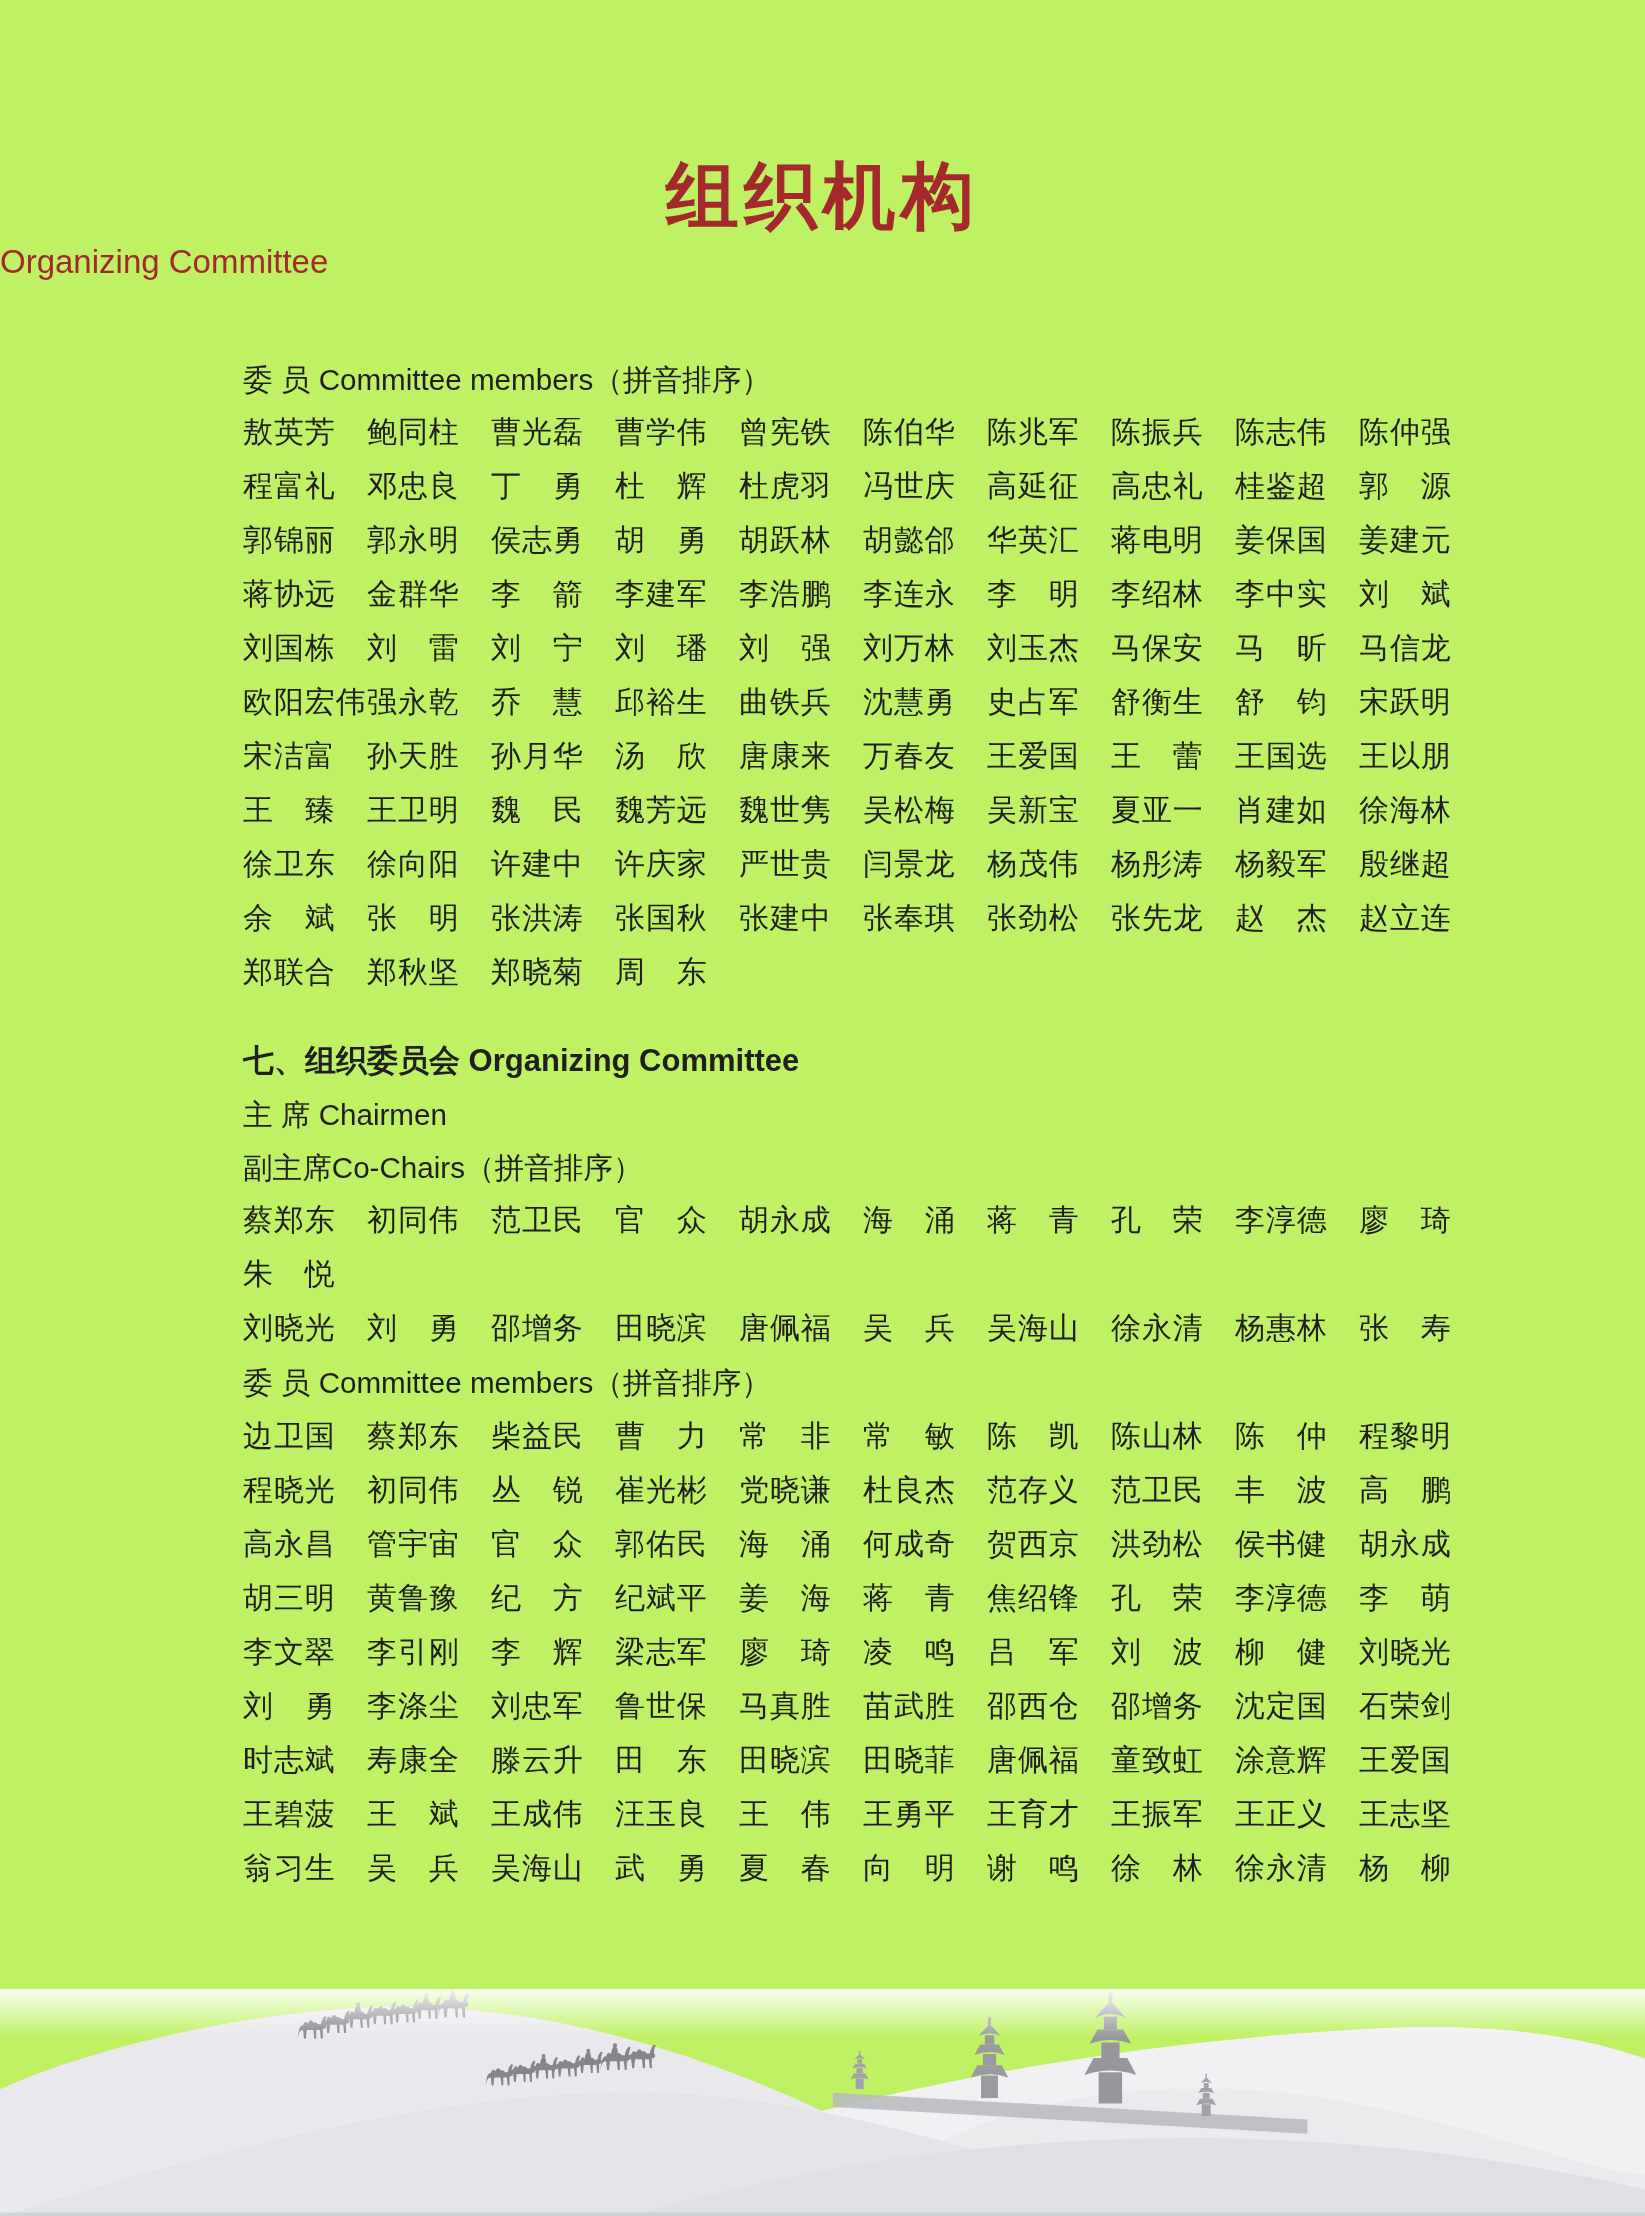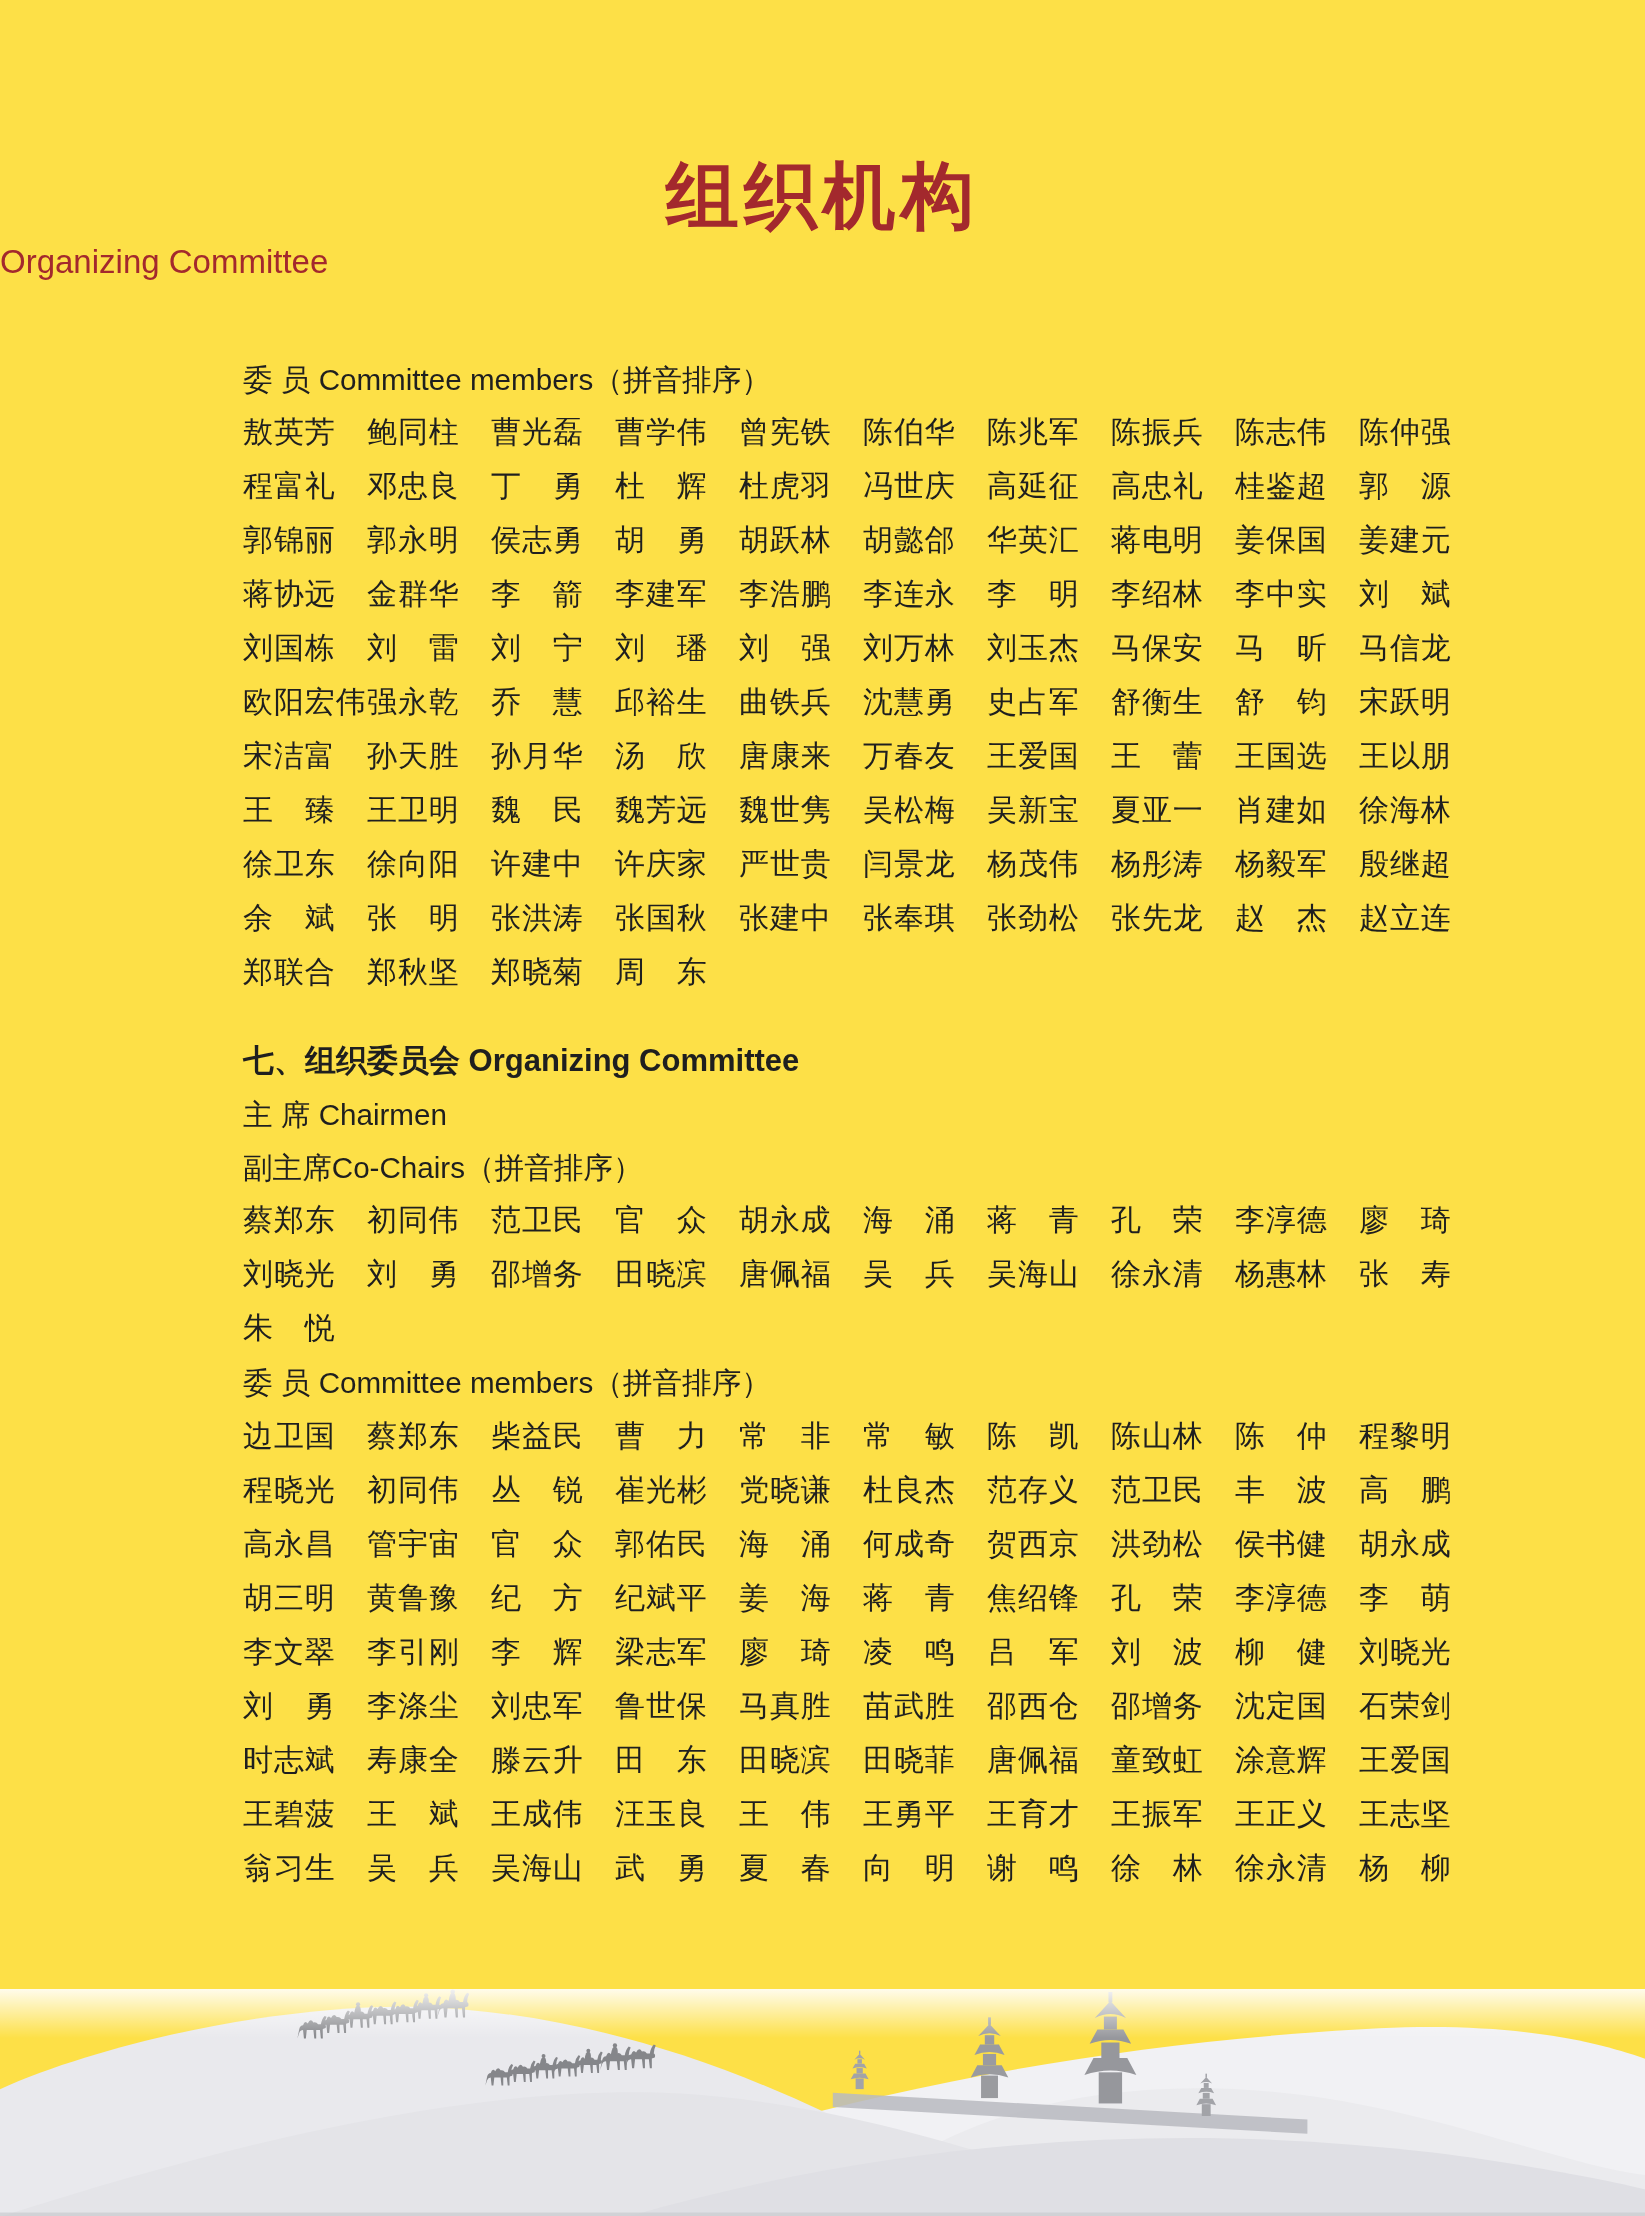--- a/index.html
+++ b/index.html
@@ -1,20 +1,20 @@
 <!DOCTYPE html>
 <html style="font-size:14.3px"><head>
 <meta charset="utf-8">
 <style>
   html, body { margin: 0; padding: 0; background: #ffffff; }
   .page {
     position: relative;
     width: 1645px;
     height: 2217px;
-    background: #fde047;
+    background: #bef264;
     overflow: hidden;
     font-family: "Liberation Sans", sans-serif;
     color: #1f1f1f;
   }
   .title-zh {
     position: absolute;
     top: 159px; left: 0;
     width: 100%;
     text-align: center;
     font-size: 73px;
@@ -88,22 +88,22 @@
       <div class="name-row"><span class="name">欧阳宏伟</span><span class="name">强永乾</span><span class="name">乔　慧</span><span class="name">邱裕生</span><span class="name">曲铁兵</span><span class="name">沈慧勇</span><span class="name">史占军</span><span class="name">舒衡生</span><span class="name">舒　钧</span><span class="name">宋跃明</span></div>
       <div class="name-row"><span class="name">宋洁富</span><span class="name">孙天胜</span><span class="name">孙月华</span><span class="name">汤　欣</span><span class="name">唐康来</span><span class="name">万春友</span><span class="name">王爱国</span><span class="name">王　蕾</span><span class="name">王国选</span><span class="name">王以朋</span></div>
       <div class="name-row"><span class="name">王　臻</span><span class="name">王卫明</span><span class="name">魏　民</span><span class="name">魏芳远</span><span class="name">魏世隽</span><span class="name">吴松梅</span><span class="name">吴新宝</span><span class="name">夏亚一</span><span class="name">肖建如</span><span class="name">徐海林</span></div>
       <div class="name-row"><span class="name">徐卫东</span><span class="name">徐向阳</span><span class="name">许建中</span><span class="name">许庆家</span><span class="name">严世贵</span><span class="name">闫景龙</span><span class="name">杨茂伟</span><span class="name">杨彤涛</span><span class="name">杨毅军</span><span class="name">殷继超</span></div>
       <div class="name-row"><span class="name">余　斌</span><span class="name">张　明</span><span class="name">张洪涛</span><span class="name">张国秋</span><span class="name">张建中</span><span class="name">张奉琪</span><span class="name">张劲松</span><span class="name">张先龙</span><span class="name">赵　杰</span><span class="name">赵立连</span></div>
       <div class="name-row"><span class="name">郑联合</span><span class="name">郑秋坚</span><span class="name">郑晓菊</span><span class="name">周　东</span></div>
       <div class="section-title">七、组织委员会 Organizing Committee</div>
       <div class="group-label">主 席 Chairmen</div>
       <div class="group-label">副主席Co-Chairs（拼音排序）</div>
       <div class="name-row"><span class="name">蔡郑东</span><span class="name">初同伟</span><span class="name">范卫民</span><span class="name">官　众</span><span class="name">胡永成</span><span class="name">海　涌</span><span class="name">蒋　青</span><span class="name">孔　荣</span><span class="name">李淳德</span><span class="name">廖　琦</span></div>
+      <div class="name-row"><span class="name">朱　悦</span></div>
       <div class="name-row"><span class="name">刘晓光</span><span class="name">刘　勇</span><span class="name">邵增务</span><span class="name">田晓滨</span><span class="name">唐佩福</span><span class="name">吴　兵</span><span class="name">吴海山</span><span class="name">徐永清</span><span class="name">杨惠林</span><span class="name">张　寿</span></div>
-      <div class="name-row"><span class="name">朱　悦</span></div>
       <div class="group-label">委 员 Committee members（拼音排序）</div>
       <div class="name-row"><span class="name">边卫国</span><span class="name">蔡郑东</span><span class="name">柴益民</span><span class="name">曹　力</span><span class="name">常　非</span><span class="name">常　敏</span><span class="name">陈　凯</span><span class="name">陈山林</span><span class="name">陈　仲</span><span class="name">程黎明</span></div>
       <div class="name-row"><span class="name">程晓光</span><span class="name">初同伟</span><span class="name">丛　锐</span><span class="name">崔光彬</span><span class="name">党晓谦</span><span class="name">杜良杰</span><span class="name">范存义</span><span class="name">范卫民</span><span class="name">丰　波</span><span class="name">高　鹏</span></div>
       <div class="name-row"><span class="name">高永昌</span><span class="name">管宇宙</span><span class="name">官　众</span><span class="name">郭佑民</span><span class="name">海　涌</span><span class="name">何成奇</span><span class="name">贺西京</span><span class="name">洪劲松</span><span class="name">侯书健</span><span class="name">胡永成</span></div>
       <div class="name-row"><span class="name">胡三明</span><span class="name">黄鲁豫</span><span class="name">纪　方</span><span class="name">纪斌平</span><span class="name">姜　海</span><span class="name">蒋　青</span><span class="name">焦绍锋</span><span class="name">孔　荣</span><span class="name">李淳德</span><span class="name">李　萌</span></div>
       <div class="name-row"><span class="name">李文翠</span><span class="name">李引刚</span><span class="name">李　辉</span><span class="name">梁志军</span><span class="name">廖　琦</span><span class="name">凌　鸣</span><span class="name">吕　军</span><span class="name">刘　波</span><span class="name">柳　健</span><span class="name">刘晓光</span></div>
       <div class="name-row"><span class="name">刘　勇</span><span class="name">李涤尘</span><span class="name">刘忠军</span><span class="name">鲁世保</span><span class="name">马真胜</span><span class="name">苗武胜</span><span class="name">邵西仓</span><span class="name">邵增务</span><span class="name">沈定国</span><span class="name">石荣剑</span></div>
       <div class="name-row"><span class="name">时志斌</span><span class="name">寿康全</span><span class="name">滕云升</span><span class="name">田　东</span><span class="name">田晓滨</span><span class="name">田晓菲</span><span class="name">唐佩福</span><span class="name">童致虹</span><span class="name">涂意辉</span><span class="name">王爱国</span></div>
       <div class="name-row"><span class="name">王碧菠</span><span class="name">王　斌</span><span class="name">王成伟</span><span class="name">汪玉良</span><span class="name">王　伟</span><span class="name">王勇平</span><span class="name">王育才</span><span class="name">王振军</span><span class="name">王正义</span><span class="name">王志坚</span></div>
       <div class="name-row"><span class="name">翁习生</span><span class="name">吴　兵</span><span class="name">吴海山</span><span class="name">武　勇</span><span class="name">夏　春</span><span class="name">向　明</span><span class="name">谢　鸣</span><span class="name">徐　林</span><span class="name">徐永清</span><span class="name">杨　柳</span></div>

